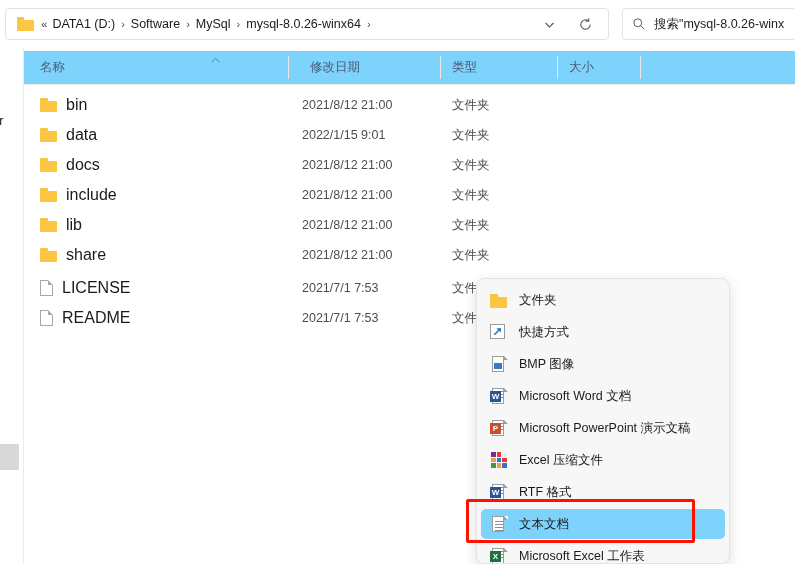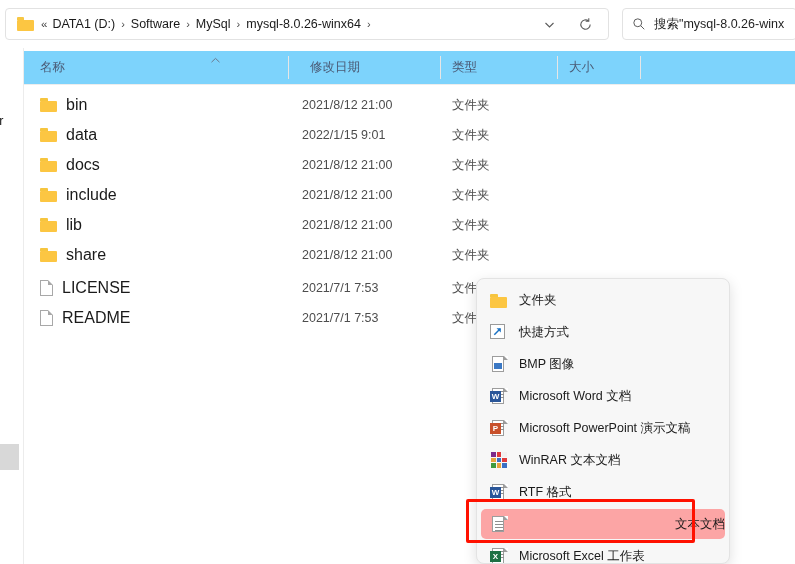--- a/index.html
+++ b/index.html
@@ -276,22 +276,21 @@
   }
   .ctxitem {
     position: absolute;
     left: 4px;
     width: 244px; height: 30px;
     display: flex;
     align-items: center;
     border-radius: 5px;
   }
   .ctxitem.hover {
-    background: #fca5a5;
-    justify-content: space-between;
+    background: #7dd3fc;
   }
   .ctxicon {
     width: 18px; height: 18px;
     margin-left: 9px;
     flex: none;
     position: relative;
   }
   .ctxlabel {
     margin-left: 11px;
     font-size: 12.5px;
@@ -620,21 +619,21 @@
           <span style="background:#e03a3a;"></span>
           <span style="background:#f0f0f0;"></span>
         <span style="background:#e8a33d;"></span>
           <span style="background:#3a6fc4;"></span>
           <span style="background:#e03a3a;"></span>
         <span style="background:#3f9b3f;"></span>
           <span style="background:#e8a33d;"></span>
           <span style="background:#3a6fc4;"></span>
       </span>
     </span>
-    <span class="ctxlabel">WinRAR 文本文档</span>
+    <span class="ctxlabel">Excel 压缩文件</span>
   </div>
 
   <div class="ctxitem" style="top:198px;">
     <span class="ctxicon">
       <span class="mi-doc-base"></span>
       <span class="mi-corner"></span>
       <span class="mi-lines" style="left:6px;">
           <i></i>
           <i></i>
           <i></i>

